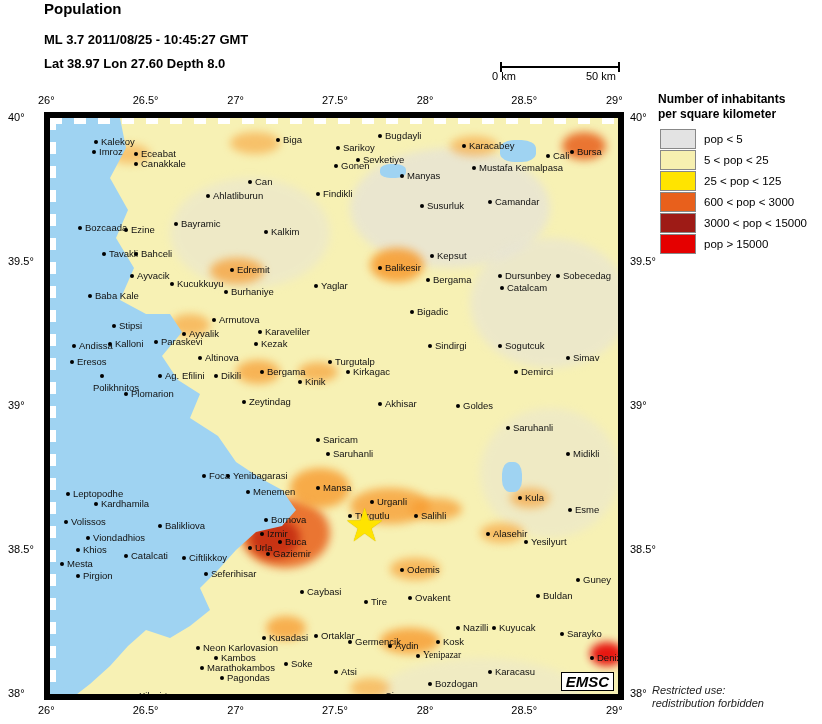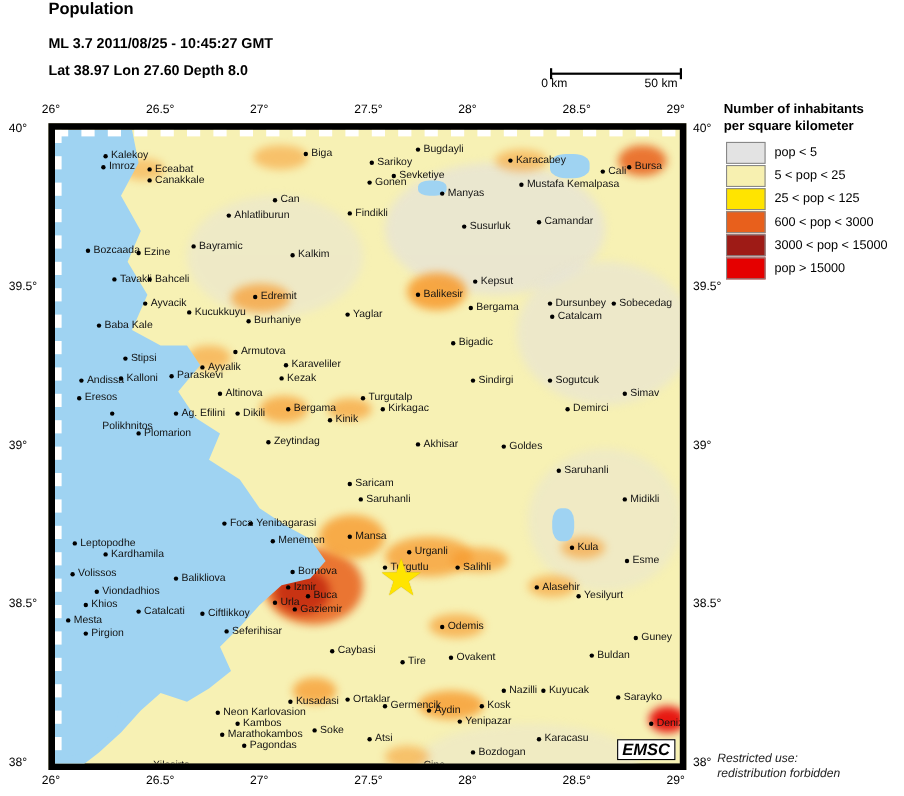--- a/index.html
+++ b/index.html
@@ -390,21 +390,21 @@
         <div class="city" style="left: 449px; top: 504px;">Kuyucak</div>
         <div class="dot" style="left: 510px; top: 514px;"></div>
         <div class="city" style="left: 517px; top: 510px;">Sarayko</div>
         <div class="dot" style="left: 146px; top: 528px;"></div>
         <div class="city" style="left: 153px; top: 524px;">Neon Karlovasion</div>
         <div class="dot" style="left: 212px; top: 518px;"></div>
         <div class="city" style="left: 219px; top: 514px;">Kusadasi</div>
         <div class="dot" style="left: 164px; top: 538px;"></div>
         <div class="city" style="left: 171px; top: 534px; text-align: right;">Kambos</div>
         <div class="dot" style="left: 366px; top: 536px;"></div>
-        <div class="city" style="left: 373px; top: 532px;">Yenipazar</div>
+        <div class="city" style="left: 373px; top: 532px; font-family: Liberation Serif, serif;">Yenipazar</div>
         <div class="dot" style="left: 540px; top: 538px;"></div>
         <div class="city" style="left: 547px; top: 534px;">Denizli</div>
         <div class="dot" style="left: 150px; top: 548px;"></div>
         <div class="city" style="left: 157px; top: 544px;">Marathokambos</div>
         <div class="dot" style="left: 234px; top: 544px;"></div>
         <div class="city" style="left: 241px; top: 540px;">Soke</div>
         <div class="dot" style="left: 438px; top: 552px;"></div>
         <div class="city" style="left: 445px; top: 548px;">Karacasu</div>
         <div class="dot" style="left: 170px; top: 558px;"></div>
         <div class="city" style="left: 177px; top: 554px;">Pagondas</div>

